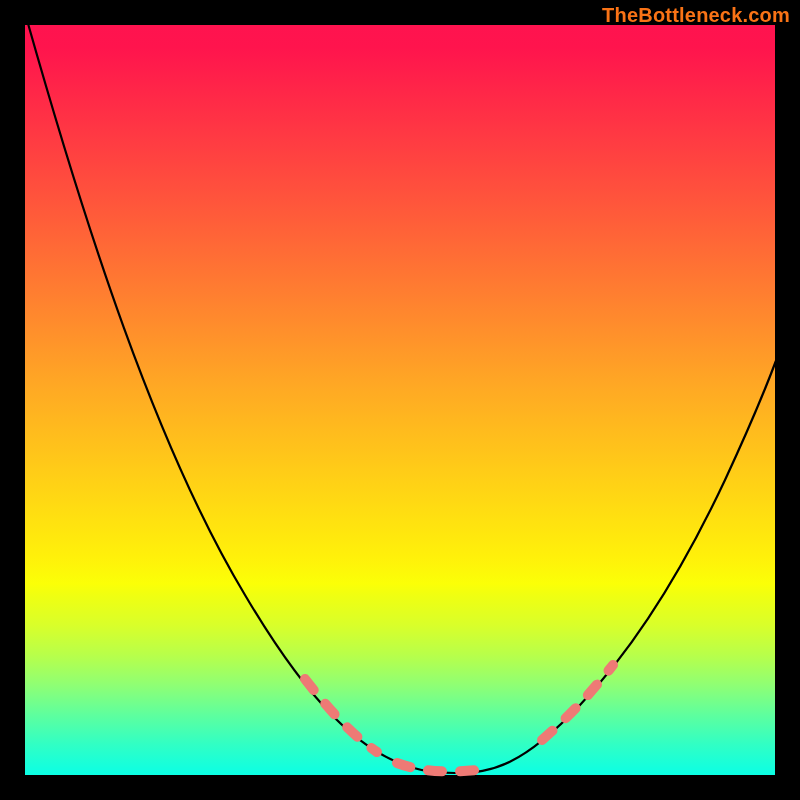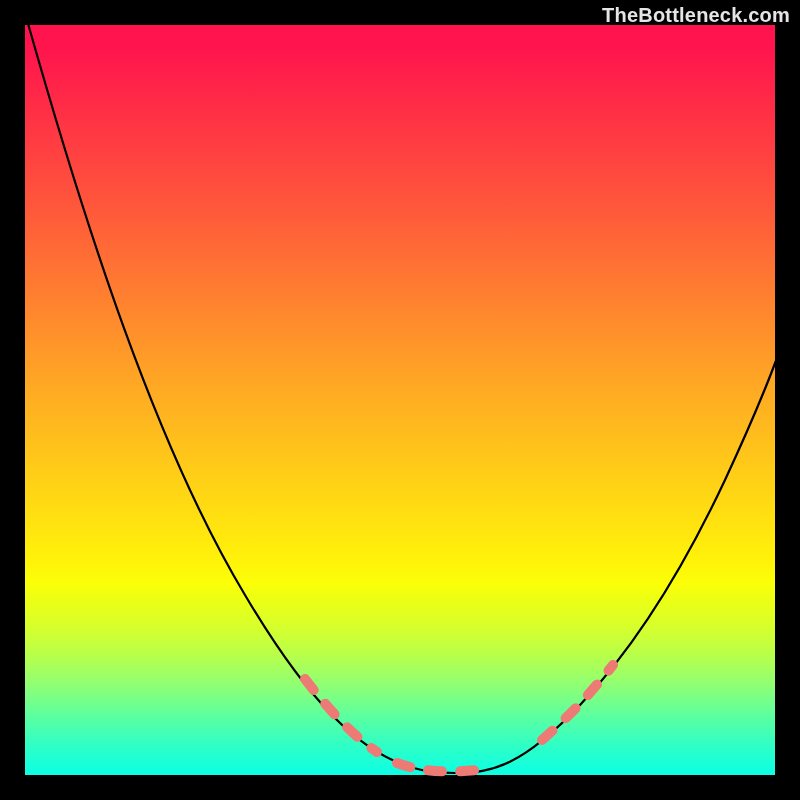--- a/index.html
+++ b/index.html
@@ -34,21 +34,21 @@
       #8fff74 88%,
       #5eff9e 92%,
       #30ffc5 96%,
       #0bffe5 100%
     );
   }
   .watermark {
     position: absolute;
     top: 4px;
     right: 10px;
-    color: #e5e5e5;
+    color: #f97316;
     font-size: 20px;
     font-weight: 600;
     letter-spacing: 0.2px;
     font-family: Arial, Helvetica, sans-serif;
   }
   svg.plot {
     position: absolute;
     left: 25px;
     top: 25px;
     width: 750px;

